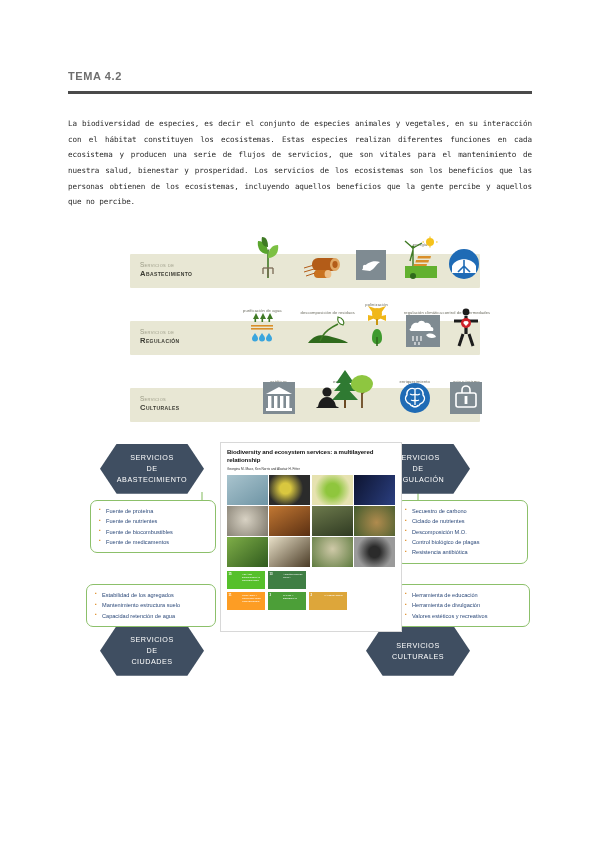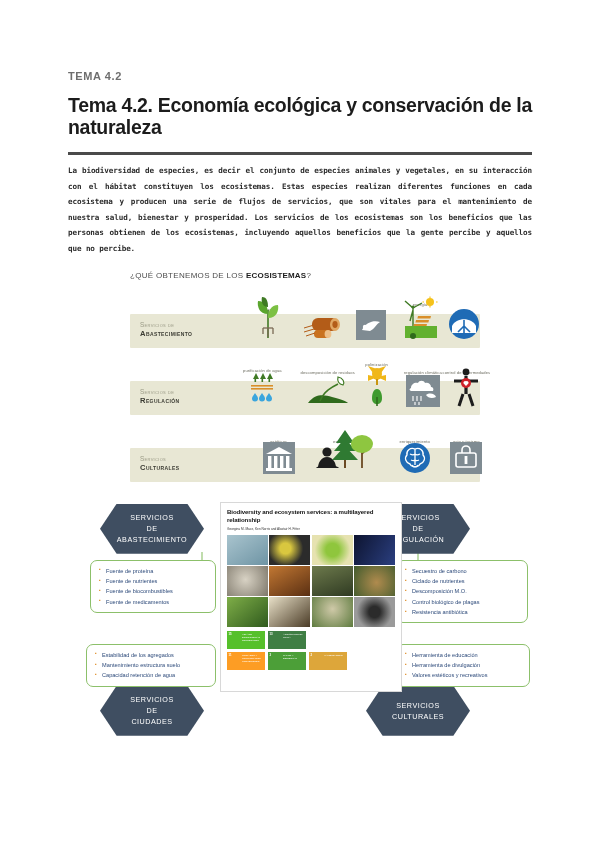--- a/index.html
+++ b/index.html
@@ -40,28 +40,27 @@
   }
   .title-rule {
     margin-top: 9px;
     height: 3px;
     background: #4a4a4a;
     width: 100%;
   }
 
   
   .body-copy {
-    margin-top: 8px;
+    margin-top: 22px;
     font-family: "DejaVu Sans Mono", monospace;
     font-size: 7.6px;
     line-height: 2.06;
     text-align: justify;
     color: #2b2b2b;
     letter-spacing: -0.1px;
-    font-weight: bold;
   }
 
   
   .fig1 {
     margin-top: 14px;
     margin-left: 62px;
     width: 350px;
     position: relative;
   }
   .fig1-title {
@@ -234,29 +233,25 @@
   }
   .sdg-row2 { margin-top: 3px; }
   .connector { position: absolute; left: 0; top: 0; }
 </style>
 </head>
 <body>
 
 <div class="page">
 
   <div class="eyebrow">TEMA 4.2</div>
-  <h1 class="doc-title">Tema 4.2. Economía ecológica y conservación de la naturaleza</h1>
   <div class="title-rule"></div>
 
   <p class="body-copy">La biodiversidad de especies, es decir el conjunto de especies animales y vegetales, en su interacción con el hábitat constituyen los ecosistemas. Estas especies realizan diferentes funciones en cada ecosistema y producen una serie de flujos de servicios, que son vitales para el mantenimiento de nuestra salud, bienestar y prosperidad. Los servicios de los ecosistemas son los beneficios que las personas obtienen de los ecosistemas, incluyendo aquellos beneficios que la gente percibe y aquellos que no percibe.</p>
 
   <div class="fig1">
-    <div class="fig1-title">
-      <span>¿QUÉ OBTENEMOS DE LOS </span><b>ECOSISTEMAS</b><span>?</span>
-    </div>
 
     <div class="band-wrap">
       <div class="band-labels">
         <div class="ic-label" style="left:22%; bottom:2px;">alimento</div>
         <div class="ic-label" style="left:42%; bottom:-4px;">madera</div>
         <div class="ic-label" style="left:60%; bottom:-2px;">medicamentos</div>
         <div class="ic-label" style="left:78%; bottom:7px;">energía</div>
         <div class="ic-label" style="left:94%; bottom:0px;">agua</div>
       </div>
       <div class="band">

